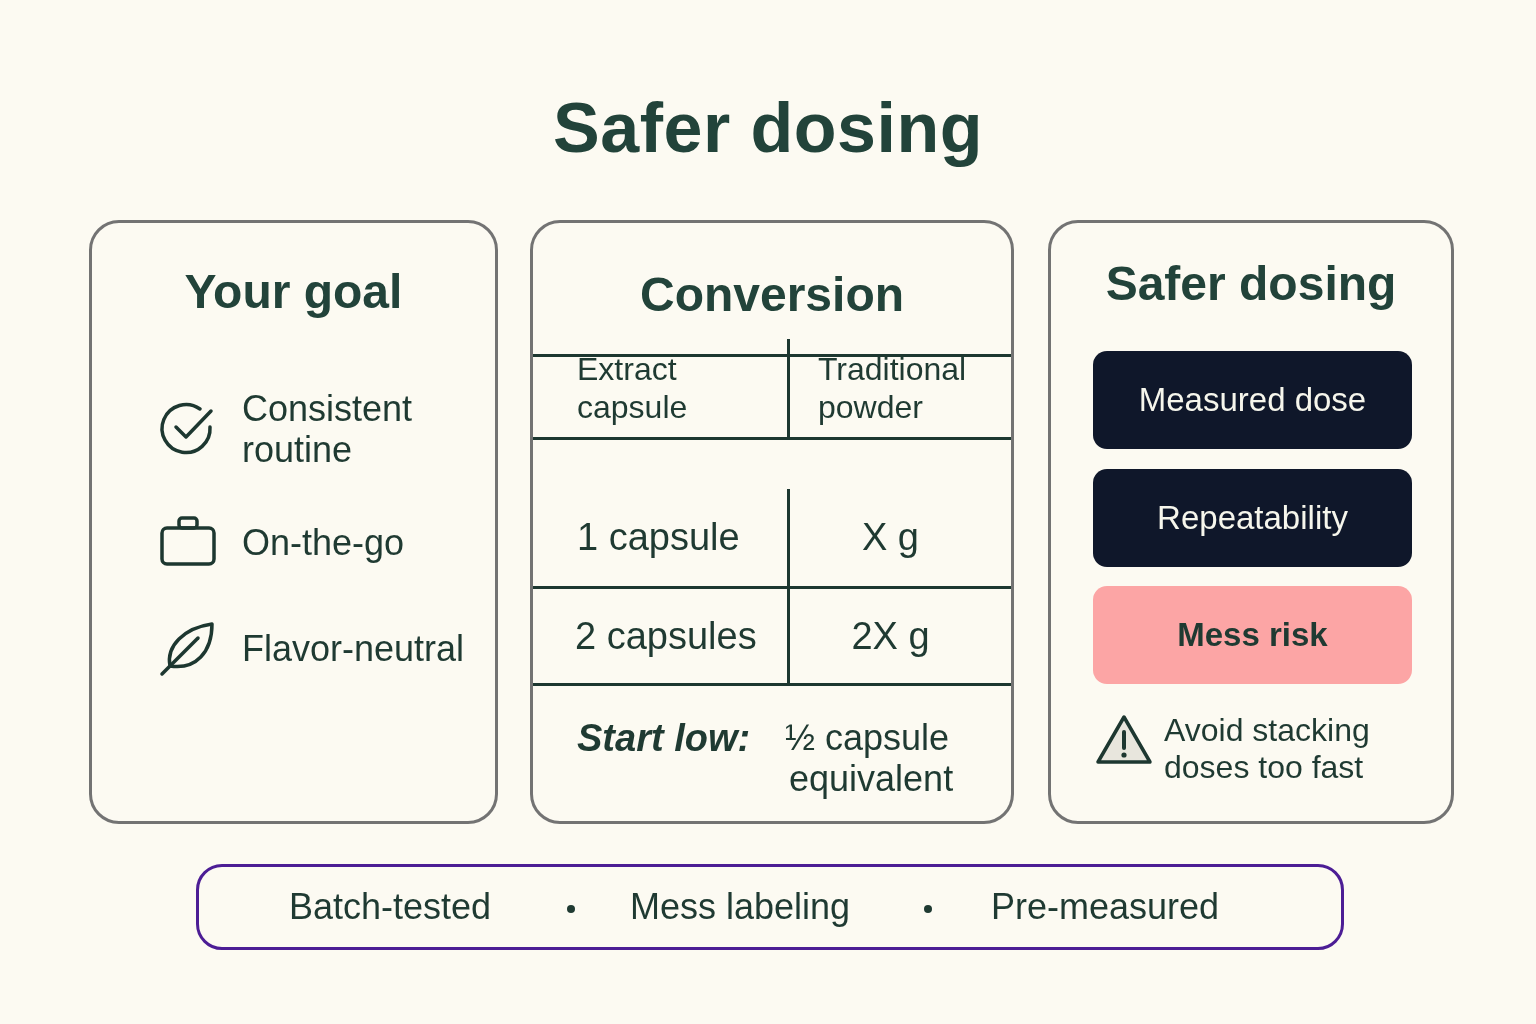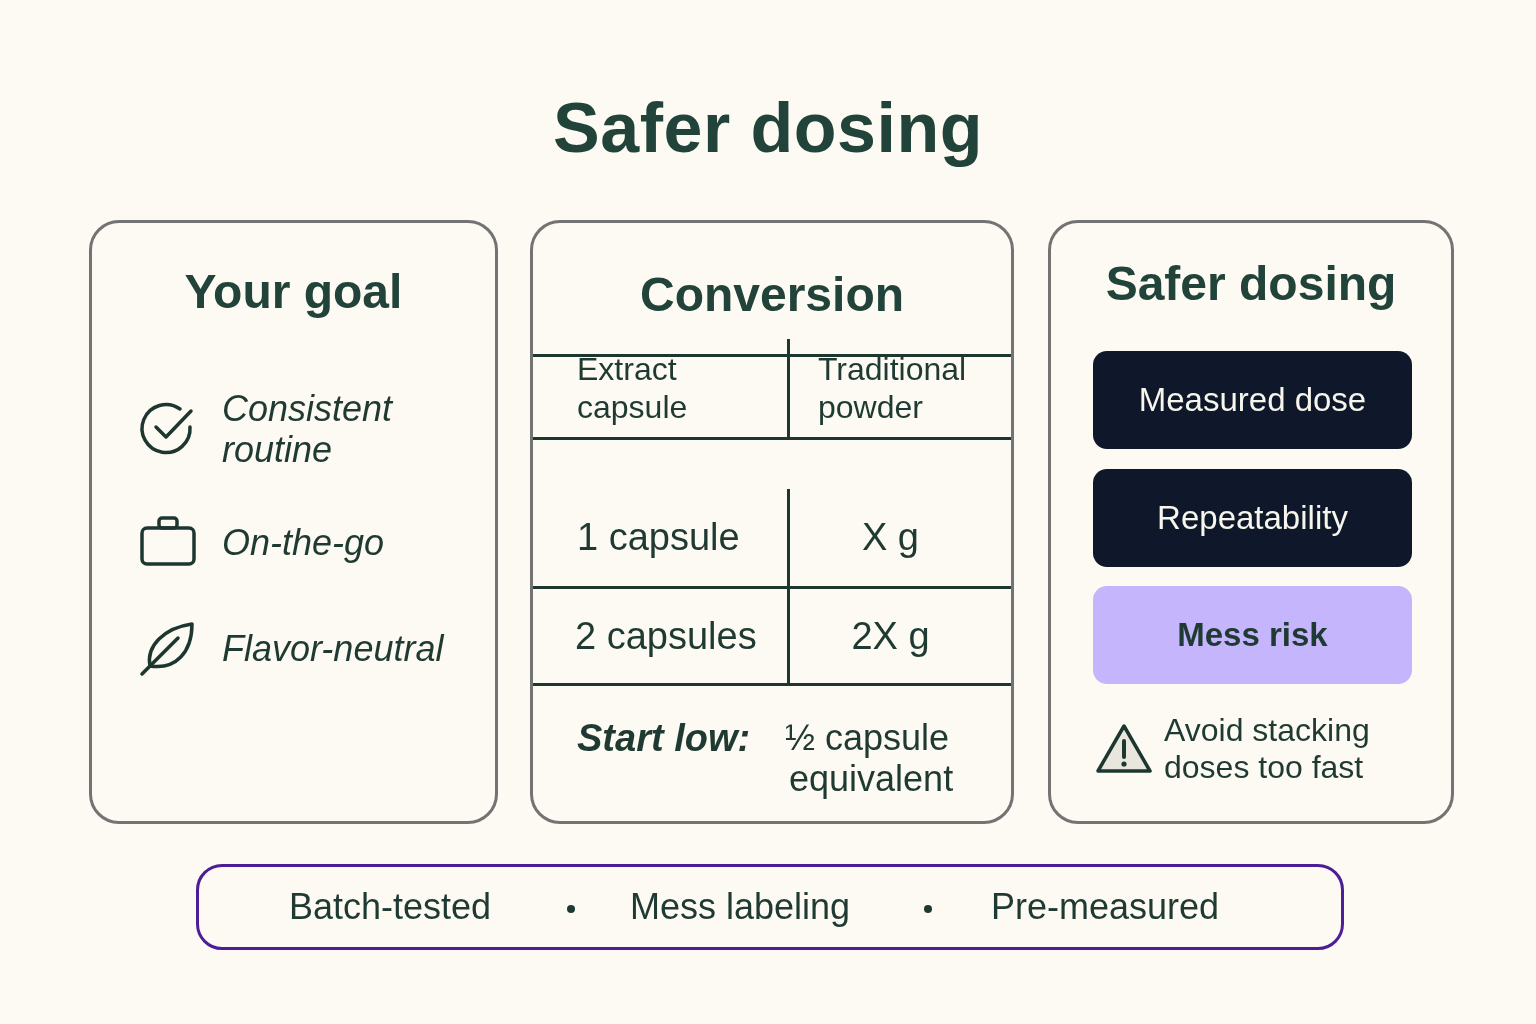--- a/index.html
+++ b/index.html
@@ -38,22 +38,22 @@
     position: absolute; left: 0; right: 0;
     text-align: center;
     font-size: 48px;
     font-weight: 700;
     color: #22433a;
   }
 
   
   .goal-item {
     position: absolute;
-    left: 136px;
-    display: flex; align-items: center; font-style: italic;
+    left: 156px;
+    display: flex; align-items: center;
   }
   .goal-icon { width: 64px; height: 64px; flex: none; }
   .goal-text {
     margin-left: 22px;
     font-size: 36px;
     line-height: 41px;
     color: #1f3a32;
   }
 
   
@@ -93,25 +93,25 @@
   }
   .pill {
     position: absolute;
     left: 1093px; width: 319px; height: 98px;
     border-radius: 14px;
     display: flex; align-items: center; justify-content: center;
     font-size: 33px;
     box-sizing: border-box;
   }
   .pill.green { background: #0f172a; color: #f6f6ec; font-weight: 400; text-align: right; }
-  .pill.grey { background: #c4b5fd; color: #1f3a32; font-weight: 700; }
+  .pill.grey { background: #fca5a5; color: #1f3a32; font-weight: 700; }
 
   .warning {
     position: absolute; left: 1094px; top: 712px;
-    display: flex; align-items: center;
+    display: flex; align-items: flex-start;
   }
   .warning-icon { width: 60px; height: 56px; flex: none; }
   .warning-text {
     margin-left: 10px;
     font-size: 32px; line-height: 37px; color: #1f3a32;
   }
 
   
   .bottom-bar {
     position: absolute;

